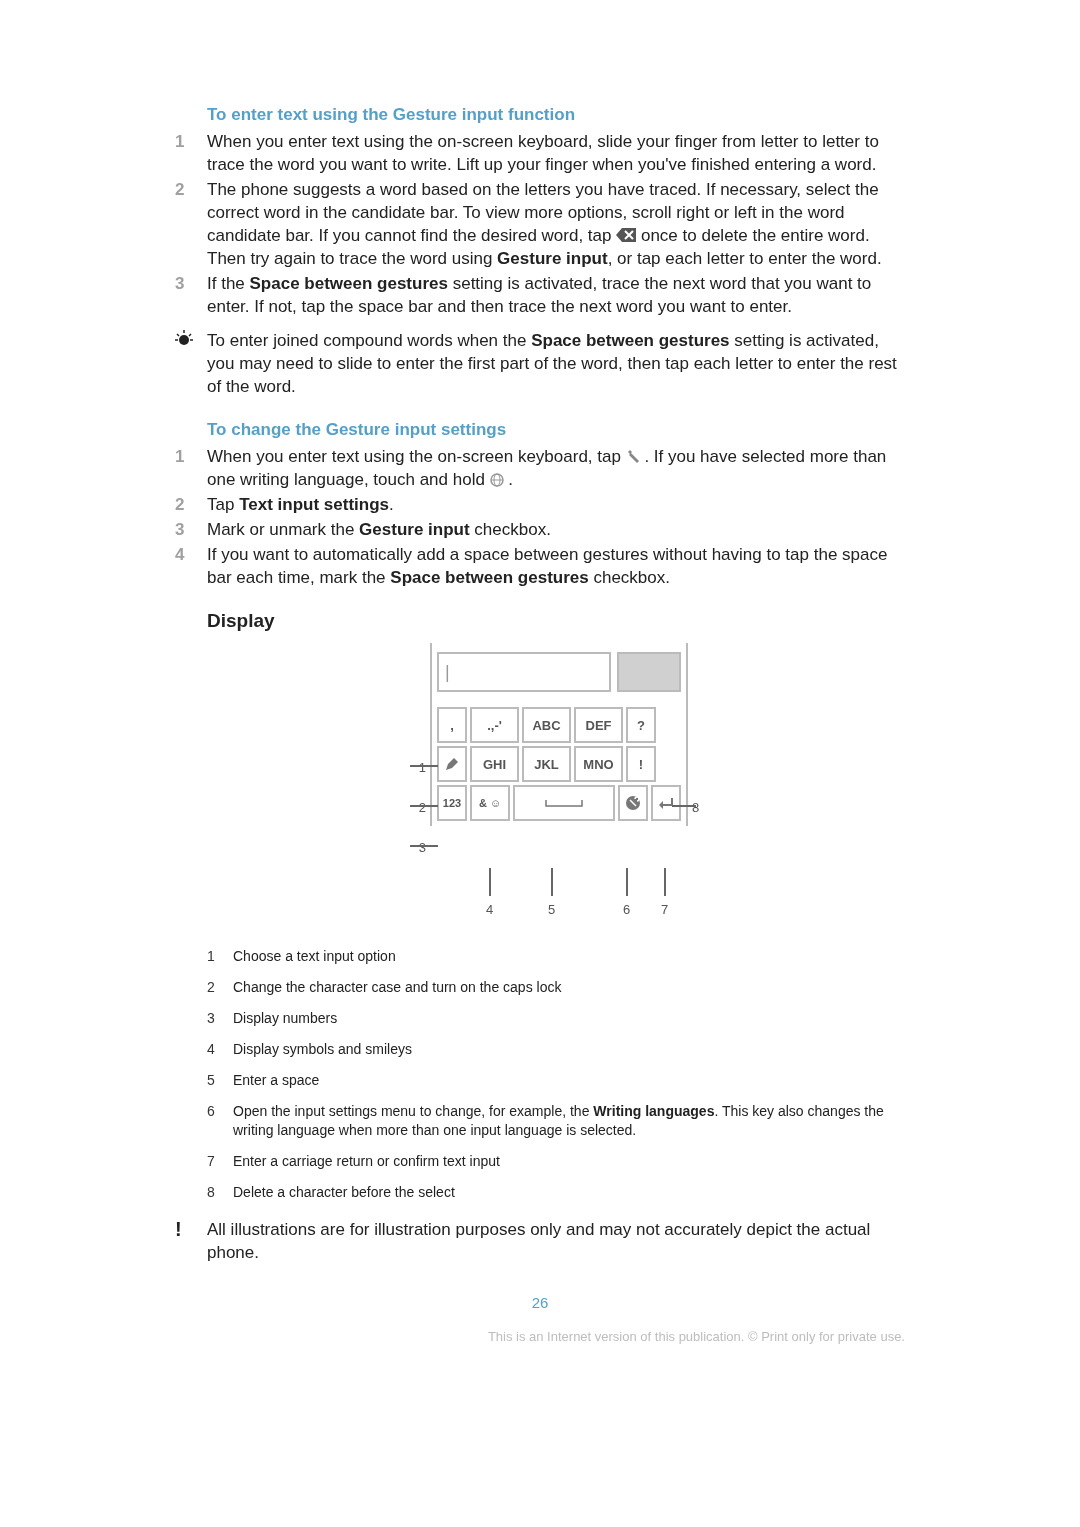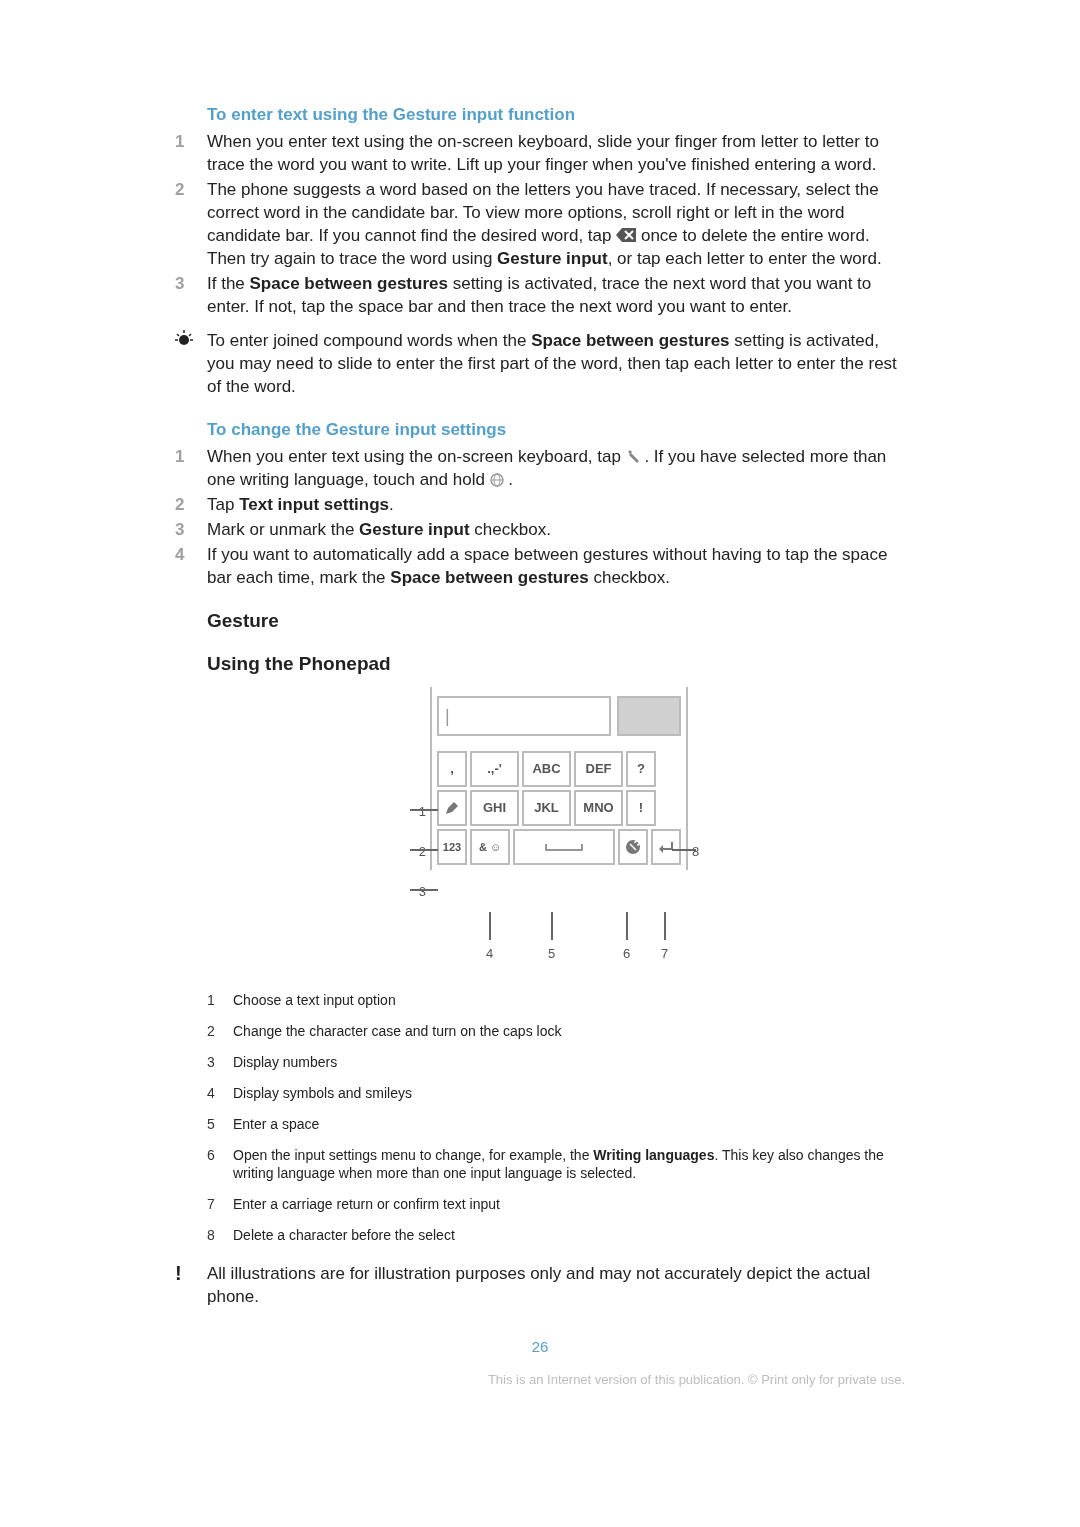--- a/index.html
+++ b/index.html
@@ -266,23 +266,22 @@
       </div>
     </li>
     <li>
       <div class="step-num">4</div>
       <div class="step-body">
         <span>If you want to automatically add a space between gestures without having to tap the space bar each time, mark the </span><b>Space between gestures</b><span> checkbox.</span>
       </div>
     </li>
   </ol>
 
-  <h3 class="subhead">Gesture</h3>
-
-  <h3 class="subhead">Using the Phonepad</h3>
+  <h3 class="subhead">Display</h3>
+
 
   <div class="diagram-wrap">
     <div class="diagram-box">
       <div class="pad">
         <div class="pad-row" style="gap:6px;">
           <div class="input-field" style="flex:1;">|</div>
           <div class="candidate" style="width:60px;"></div>
         </div>
         <div style="height:12px;"></div>
         <div class="pad-row">

